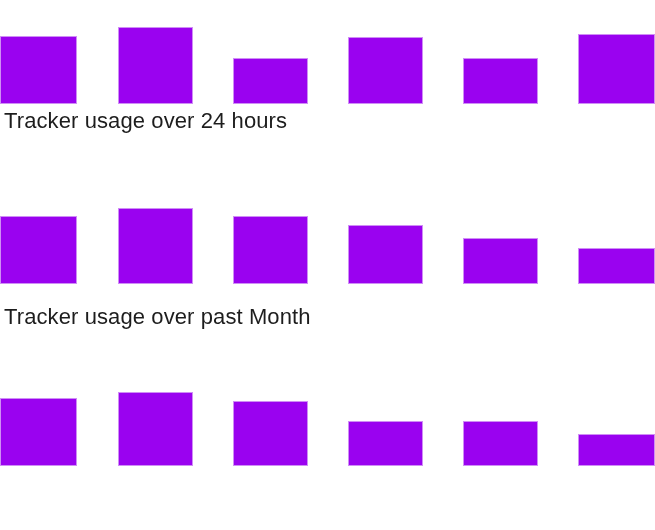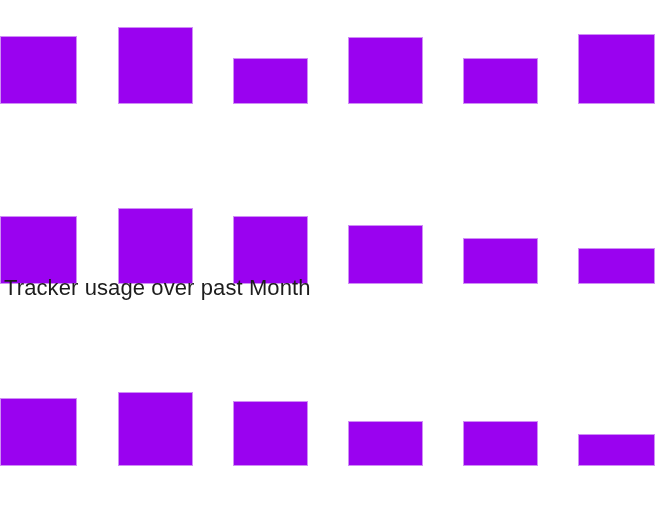--- a/index.html
+++ b/index.html
@@ -40,37 +40,38 @@
   .chart-label {
     position: absolute;
     left: 4px;
     font-size: 22px;
     line-height: 26px;
     color: #1d1d1d;
     white-space: nowrap;
     letter-spacing: 0.1px;
   }
   #chart-block-0 .chart-label { top: 108px; }
-  #chart-block-1 .chart-label { top: 95px; }
+  #chart-block-1 .chart-label { top: 124px; }
   #chart-block-2 .chart-label { top: 113px; }
 </style>
 </head>
 <body>
 
 <div id="charts-container">
 
   <section class="chart-block" id="chart-block-0">
     <div class="plot">
         <div class="bar" style="left: 0px; width: 77px; height: 68px; background: rgb(154, 2, 240); border-color: rgb(207, 142, 245);"></div>
         <div class="bar" style="left: 118px; width: 75px; height: 77px; background: rgb(154, 2, 240); border-color: rgb(207, 142, 245);"></div>
         <div class="bar" style="left: 233px; width: 75px; height: 46px; background: rgb(154, 2, 240); border-color: rgb(207, 142, 245);"></div>
         <div class="bar" style="left: 348px; width: 75px; height: 67px; background: rgb(154, 2, 240); border-color: rgb(207, 142, 245);"></div>
         <div class="bar" style="left: 463px; width: 75px; height: 46px; background: rgb(154, 2, 240); border-color: rgb(207, 142, 245);"></div>
         <div class="bar" style="left: 578px; width: 77px; height: 70px; background: rgb(154, 2, 240); border-color: rgb(207, 142, 245);"></div>
       </div>
+    <div class="chart-label">Tracker usage over 24 hours</div>
   </section>
 
   <section class="chart-block" id="chart-block-1">
     <div class="plot">
         <div class="bar" style="left: 0px; width: 77px; height: 68px; background: rgb(154, 2, 240); border-color: rgb(207, 142, 245);"></div>
         <div class="bar" style="left: 118px; width: 75px; height: 76px; background: rgb(154, 2, 240); border-color: rgb(207, 142, 245);"></div>
         <div class="bar" style="left: 233px; width: 75px; height: 68px; background: rgb(154, 2, 240); border-color: rgb(207, 142, 245);"></div>
         <div class="bar" style="left: 348px; width: 75px; height: 59px; background: rgb(154, 2, 240); border-color: rgb(207, 142, 245);"></div>
         <div class="bar" style="left: 463px; width: 75px; height: 46px; background: rgb(154, 2, 240); border-color: rgb(207, 142, 245);"></div>
         <div class="bar" style="left: 578px; width: 77px; height: 36px; background: rgb(154, 2, 240); border-color: rgb(207, 142, 245);"></div>

